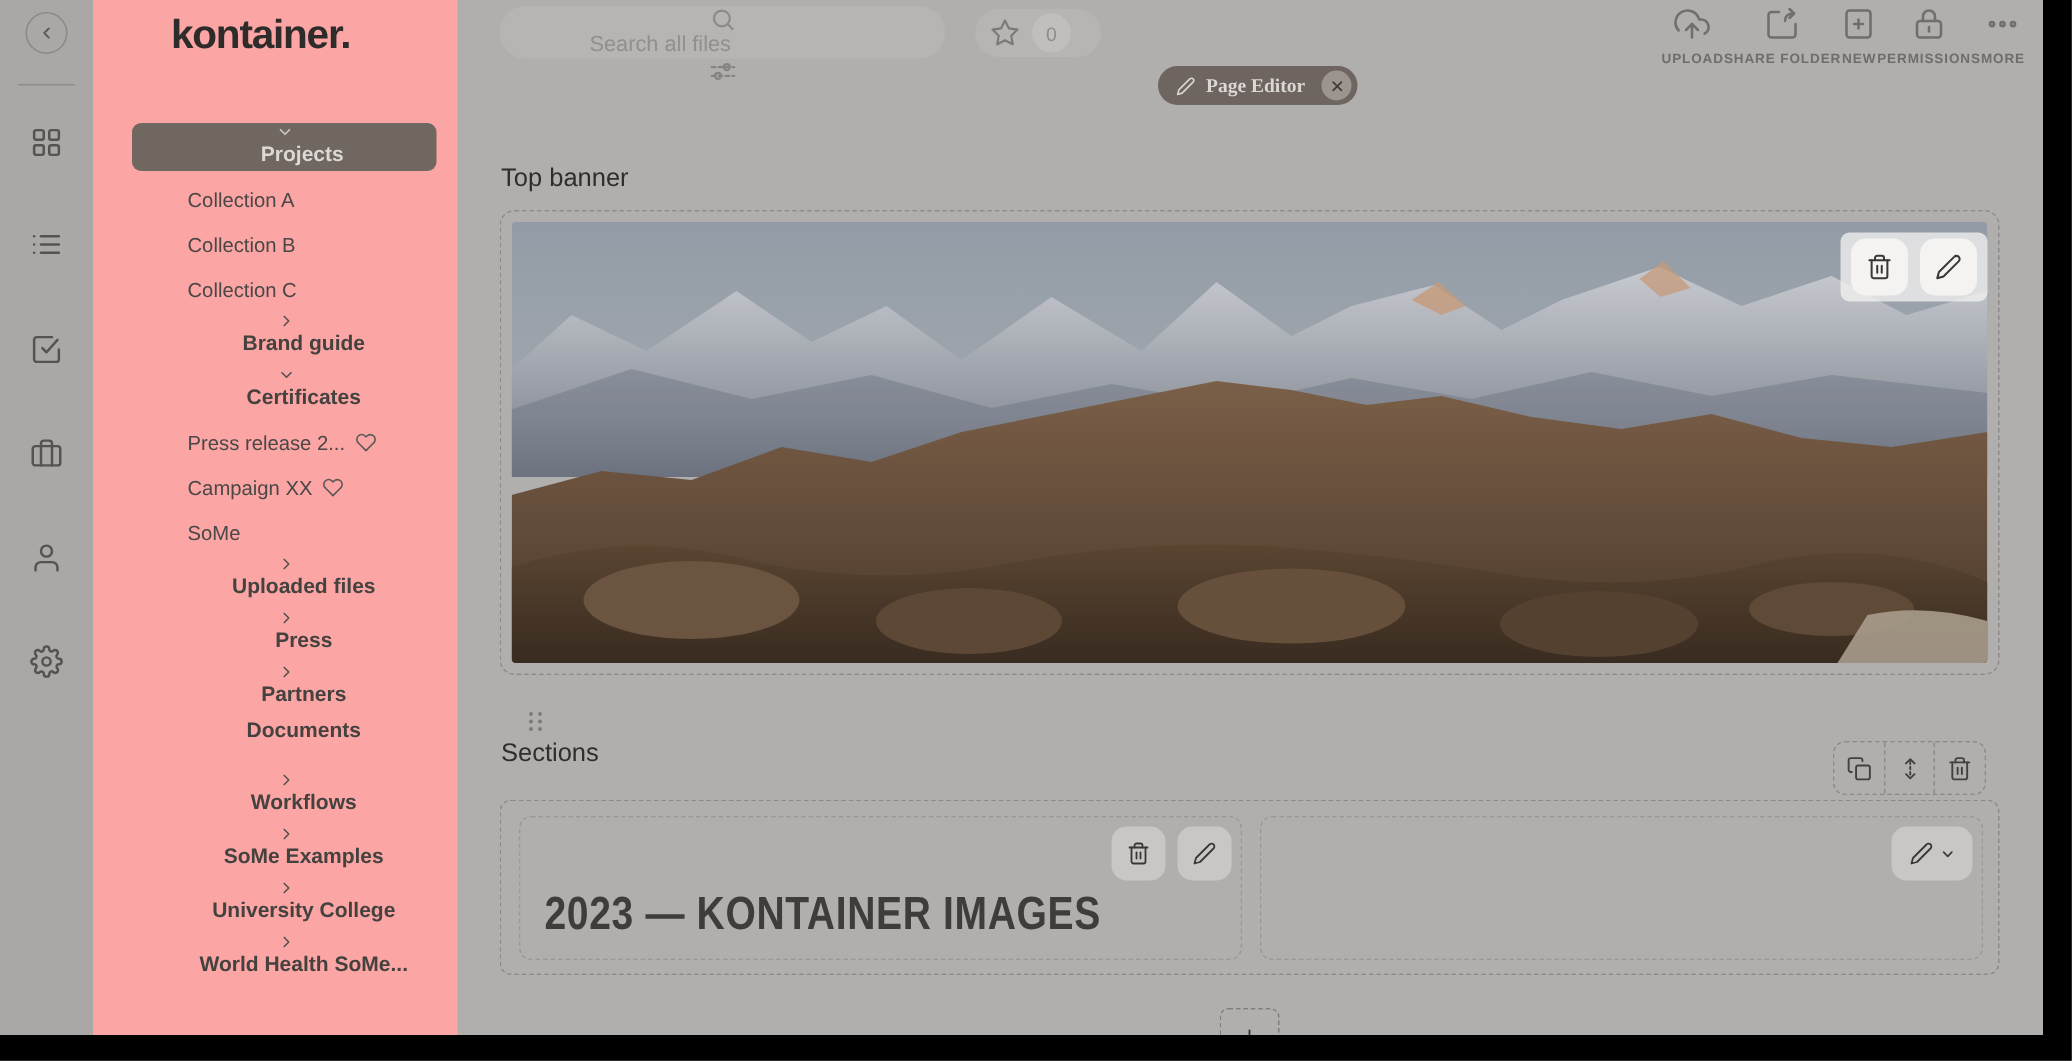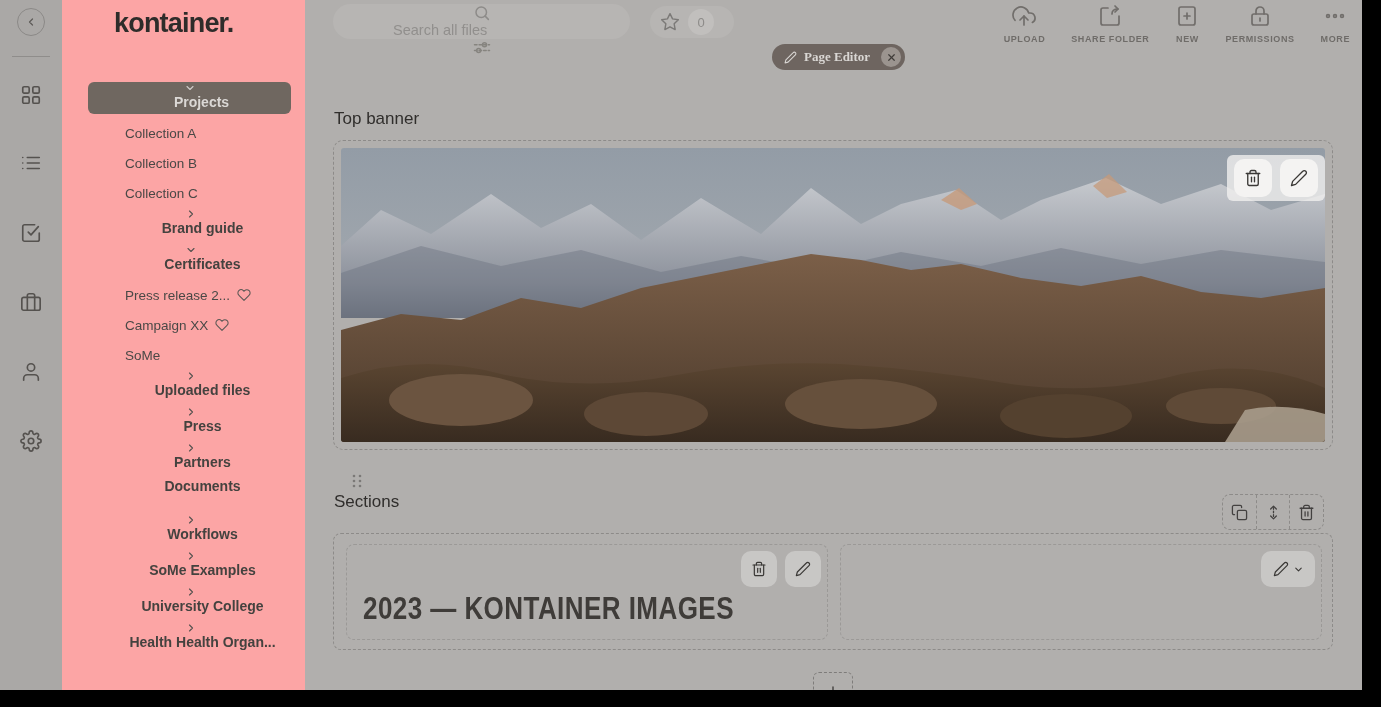--- a/index.html
+++ b/index.html
@@ -42,21 +42,21 @@
   .search-pill input { flex:1; border:0; outline:0; background:transparent; margin-left:10px;
     font-size:14.5px; color:#605d5a; font-family:"Liberation Sans",sans-serif; }
   .search-pill input::placeholder { color:#918f8d; }
   .search-pill .filters { color:#86847f; display:flex; }
   .fav-pill { position:absolute; left:650px; top:6px; width:84px; height:32px; background:#b7b5b3;
     border-radius:16px; display:flex; align-items:center; padding:0 10px; gap:8px; }
   .fav-pill .star { color:#7b7977; display:flex; }
   .fav-pill .count { width:26px; height:26px; border-radius:50%; background:#c1bfbd; color:#8d8b89;
     font-size:13px; display:flex; align-items:center; justify-content:center; }
 
-  .top-actions { position:absolute; right:12px; top:4px; display:flex; gap:26px; }
+  .top-actions { position:absolute; right:12px; top:4px; display:flex; }
   .action { display:flex; flex-direction:column; align-items:center; gap:6px; color:#716e6b; }
   .action svg { width:24px; height:24px; }
   .action .lbl { font-size:9px; letter-spacing:0.6px; font-weight:600; color:#6f6c69; }
 
   .editor-badge { position:absolute; left:772px; top:44px; height:26px; background:#6e6560;
     border-radius:13px; display:flex; align-items:center; padding:0 4px 0 12px; gap:7px; }
   .editor-badge .pencil { color:#d9d6d3; display:flex; }
   .editor-badge .txt { color:#dad7d4; font-size:13px; font-weight:700;font-family:Liberation Serif, serif; }
   .editor-badge .close { width:20px; height:20px; border-radius:50%; background:#9b948f; color:#3f3c39;
     display:flex; align-items:center; justify-content:center; margin-left:4px; }
@@ -267,21 +267,21 @@
             </svg>
           </span>
           <span>University College</span>
         </div>
         <div class="tree-item lvl0">
           <span class="chev">
             <svg viewBox="0 0 24 24" fill="none" stroke="currentColor" stroke-width="2.2" stroke-linecap="round" stroke-linejoin="round" style="width: 12px; height: 12px;">
               <polyline points="9 6 15 12 9 18"></polyline>
             </svg>
           </span>
-          <span>Health Health Organ...</span>
+          <span>World Health SoMe...</span>
         </div>
         <div class="tree-item lvl0 spacer"></div>
       </div>
     <div class="drag-handle">
       <svg width="12" height="14" viewBox="0 0 12 14" fill="currentColor">
           <circle cx="3" cy="2" r="1.3"></circle>
           <circle cx="9" cy="2" r="1.3"></circle>
           <circle cx="3" cy="7" r="1.3"></circle>
           <circle cx="9" cy="7" r="1.3"></circle>
           <circle cx="3" cy="12" r="1.3"></circle>

